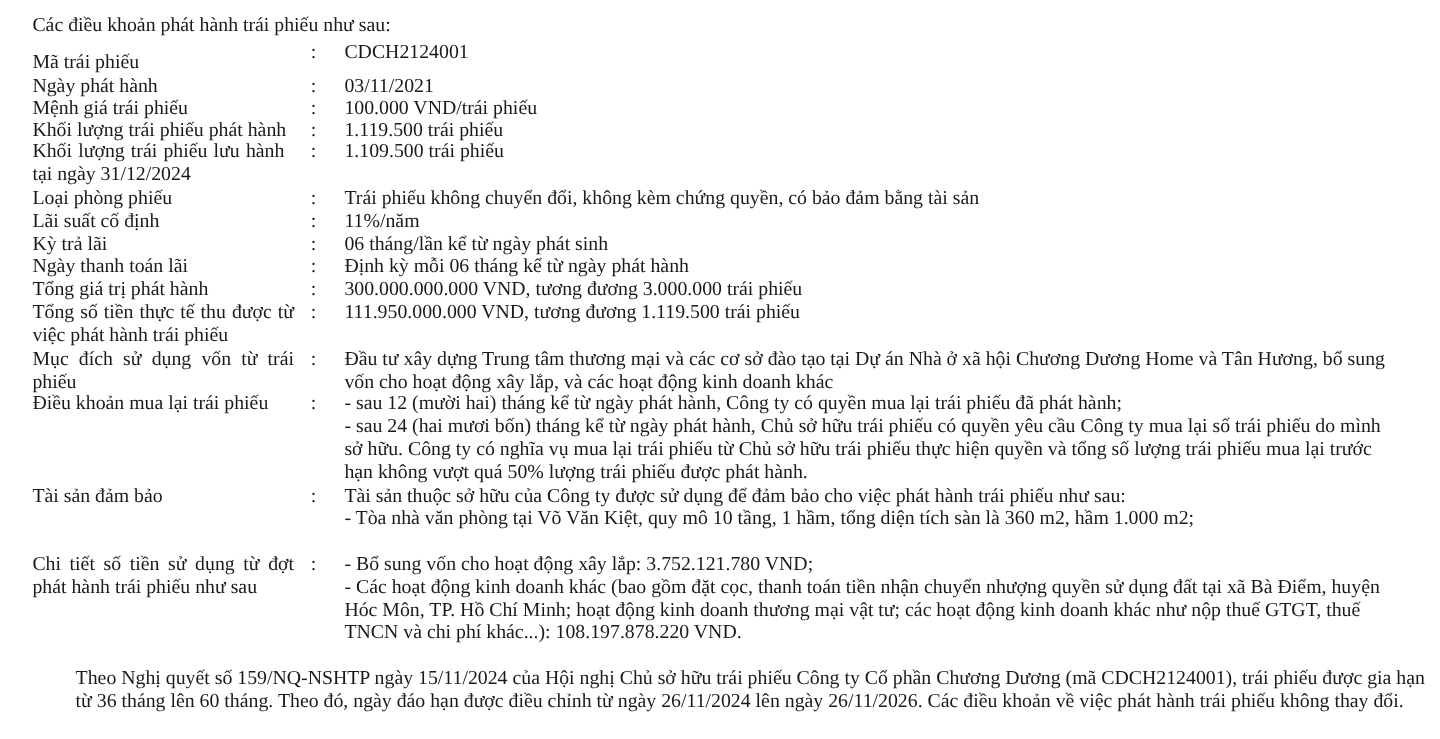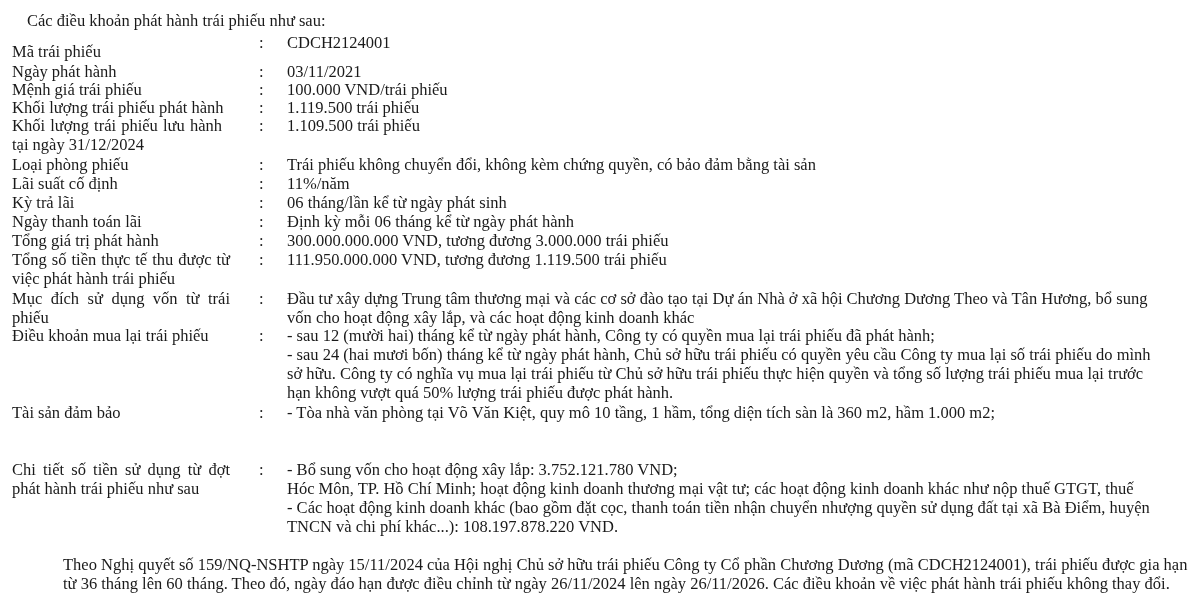--- a/index.html
+++ b/index.html
@@ -3,21 +3,21 @@
 <meta charset="utf-8">
 <style>
   html, body { margin: 0; padding: 0; background: #ffffff; }
   body {
     width: 1200px; height: 616px; overflow: hidden; position: relative;
     font-family: "Liberation Serif", serif; font-size: 16.5px; color: #1a1a1a;
   }
   .abs { position: absolute; white-space: nowrap; line-height: 19px; }
   .intro { left: 27px; top: 11px; text-align: right; }
   .row { position: absolute; left: 0; width: 1200px; }
-  .label { position: absolute; left: 12px; width: 218px; line-height: 19px; white-space: normal; }
+  .label { position: absolute; left: 27px; width: 218px; line-height: 19px; white-space: normal; }
   .label.just { text-align: justify; text-align-last: left; }
   .colon { position: absolute; left: 259px; line-height: 19px; }
   .value { position: absolute; left: 287px; width: 905px; line-height: 19px; white-space: nowrap; }
   .value div { line-height: 19px; }
   .footer { position: absolute; left: 27px; top: 555px; width: 1165px; line-height: 19px; }
   .footer div { white-space: nowrap; margin-left: 36px; }
 </style>
 </head>
 <body>
 
@@ -108,51 +108,52 @@
   <div class="colon">:</div>
   <div class="value">
       <div>111.950.000.000 VND, tương đương 1.119.500 trái phiếu</div>
     </div>
 </div>
 
 <div class="row" style="top:289px">
   <div class="label just" style="width:218px">Mục đích sử dụng vốn từ trái phiếu</div>
   <div class="colon">:</div>
   <div class="value">
-    <div>Đầu tư  xây dựng Trung tâm thương mại và các cơ sở đào tạo tại Dự án Nhà ở xã hội Chương Dương Theo và Tân Hương, bổ sung</div>
+    <div>Đầu tư  xây dựng Trung tâm thương mại và các cơ sở đào tạo tại Dự án Nhà ở xã hội Chương Dương Home và Tân Hương, bổ sung</div>
     <div>vốn cho hoạt động xây lắp, và các hoạt động kinh doanh khác</div>
   </div>
 </div>
 
 <div class="row" style="top:326px">
   <div class="label">Điều khoản mua lại trái phiếu</div>
   <div class="colon">:</div>
   <div class="value">
     <div>- sau 12 (mười hai) tháng kể từ ngày phát hành, Công ty có quyền mua lại trái phiếu đã phát hành;</div>
     <div>- sau 24 (hai mươi bốn) tháng kể từ ngày phát hành, Chủ sở hữu trái phiếu có quyền yêu cầu Công ty mua lại số trái phiếu do mình</div>
     <div>sở hữu. Công ty có nghĩa vụ mua lại trái phiếu từ Chủ sở hữu trái phiếu thực hiện quyền và tổng số lượng trái phiếu mua lại trước</div>
     <div>hạn không vượt quá 50% lượng trái phiếu được phát hành.</div>
   </div>
 </div>
 
 <div class="row" style="top:403px">
   <div class="label">Tài sản đảm bảo</div>
   <div class="colon">:</div>
   <div class="value">
+    <div>Tài sản thuộc sở hữu của Công ty được sử dụng để đảm bảo cho việc phát hành trái phiếu như sau:</div>
     <div>- Tòa nhà văn phòng tại Võ Văn Kiệt, quy mô 10 tầng, 1 hầm, tổng diện tích sàn là 360 m2, hầm 1.000 m2;</div>
   </div>
 </div>
 
 <div class="row" style="top:460px">
   <div class="label just" style="width:218px">Chi tiết số tiền sử dụng từ đợt phát hành trái phiếu như sau</div>
   <div class="colon">:</div>
   <div class="value">
     <div>- Bổ sung vốn cho hoạt động xây lắp: 3.752.121.780 VND;</div>
+    <div>- Các hoạt động kinh doanh khác (bao gồm đặt cọc, thanh toán tiền nhận chuyển nhượng quyền sử dụng đất tại xã Bà Điểm, huyện</div>
     <div>Hóc Môn, TP. Hồ Chí Minh; hoạt động kinh doanh thương mại vật tư; các hoạt động kinh doanh khác như nộp thuế GTGT, thuế</div>
-    <div>- Các hoạt động kinh doanh khác (bao gồm đặt cọc, thanh toán tiền nhận chuyển nhượng quyền sử dụng đất tại xã Bà Điểm, huyện</div>
     <div>TNCN và chi phí khác...): 108.197.878.220 VND.</div>
   </div>
 </div>
 
 <div class="footer">
   <div>Theo Nghị quyết số 159/NQ-NSHTP ngày 15/11/2024 của Hội nghị Chủ sở hữu trái phiếu Công ty Cổ phần Chương Dương (mã CDCH2124001), trái phiếu được gia hạn</div>
   <div>từ 36 tháng lên 60 tháng. Theo đó, ngày đáo hạn được điều chỉnh từ ngày 26/11/2024 lên ngày 26/11/2026. Các điều khoản về việc phát hành trái phiếu không thay đổi.</div>
 </div>
 
 </body></html>

